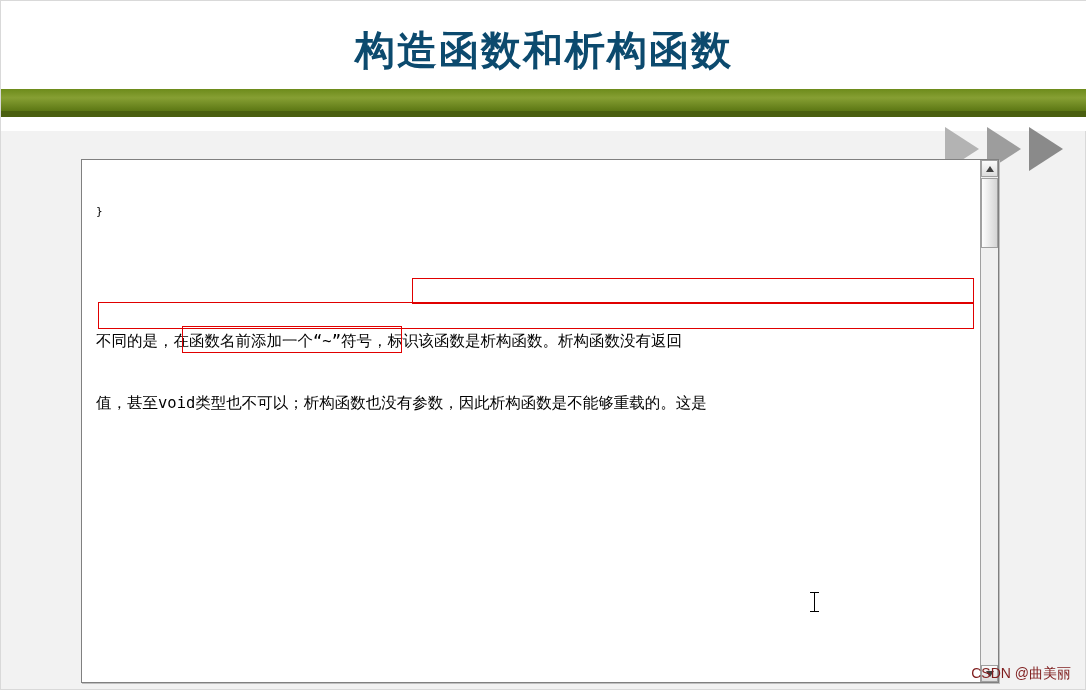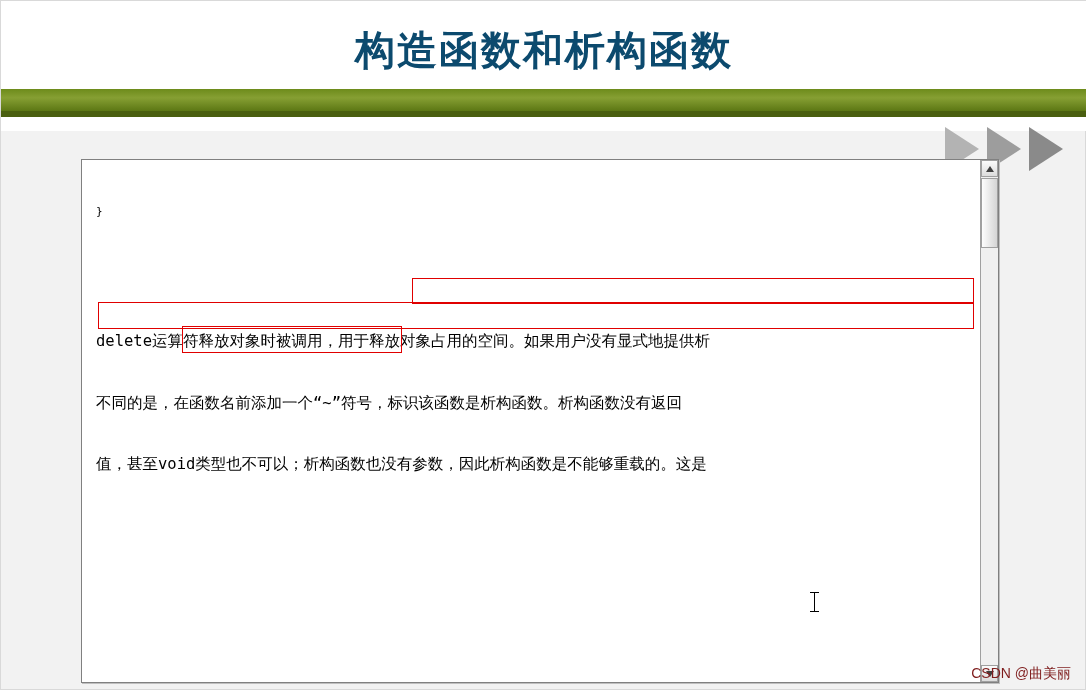--- a/index.html
+++ b/index.html
@@ -141,21 +141,20 @@
   <div class="white-gap"></div>
 
   <div class="chev c1"></div>
   <div class="chev c2"></div>
   <div class="chev c3"></div>
 
   <div class="doc-pane">
     <div class="doc-body">
       <span class="ln tiny">}</span>
       <span class="ln"></span>
-      <span class="ln">delete运算符释放对象时被调用，用于释放对象占用的空间。如果用户没有显式地提供析</span>
       <span class="ln">不同的是，在函数名前添加一个“~”符号，标识该函数是析构函数。析构函数没有返回</span>
       <span class="ln">值，甚至void类型也不可以；析构函数也没有参数，因此析构函数是不能够重载的。这是</span>
       
       
       
       
       
       
       
       

